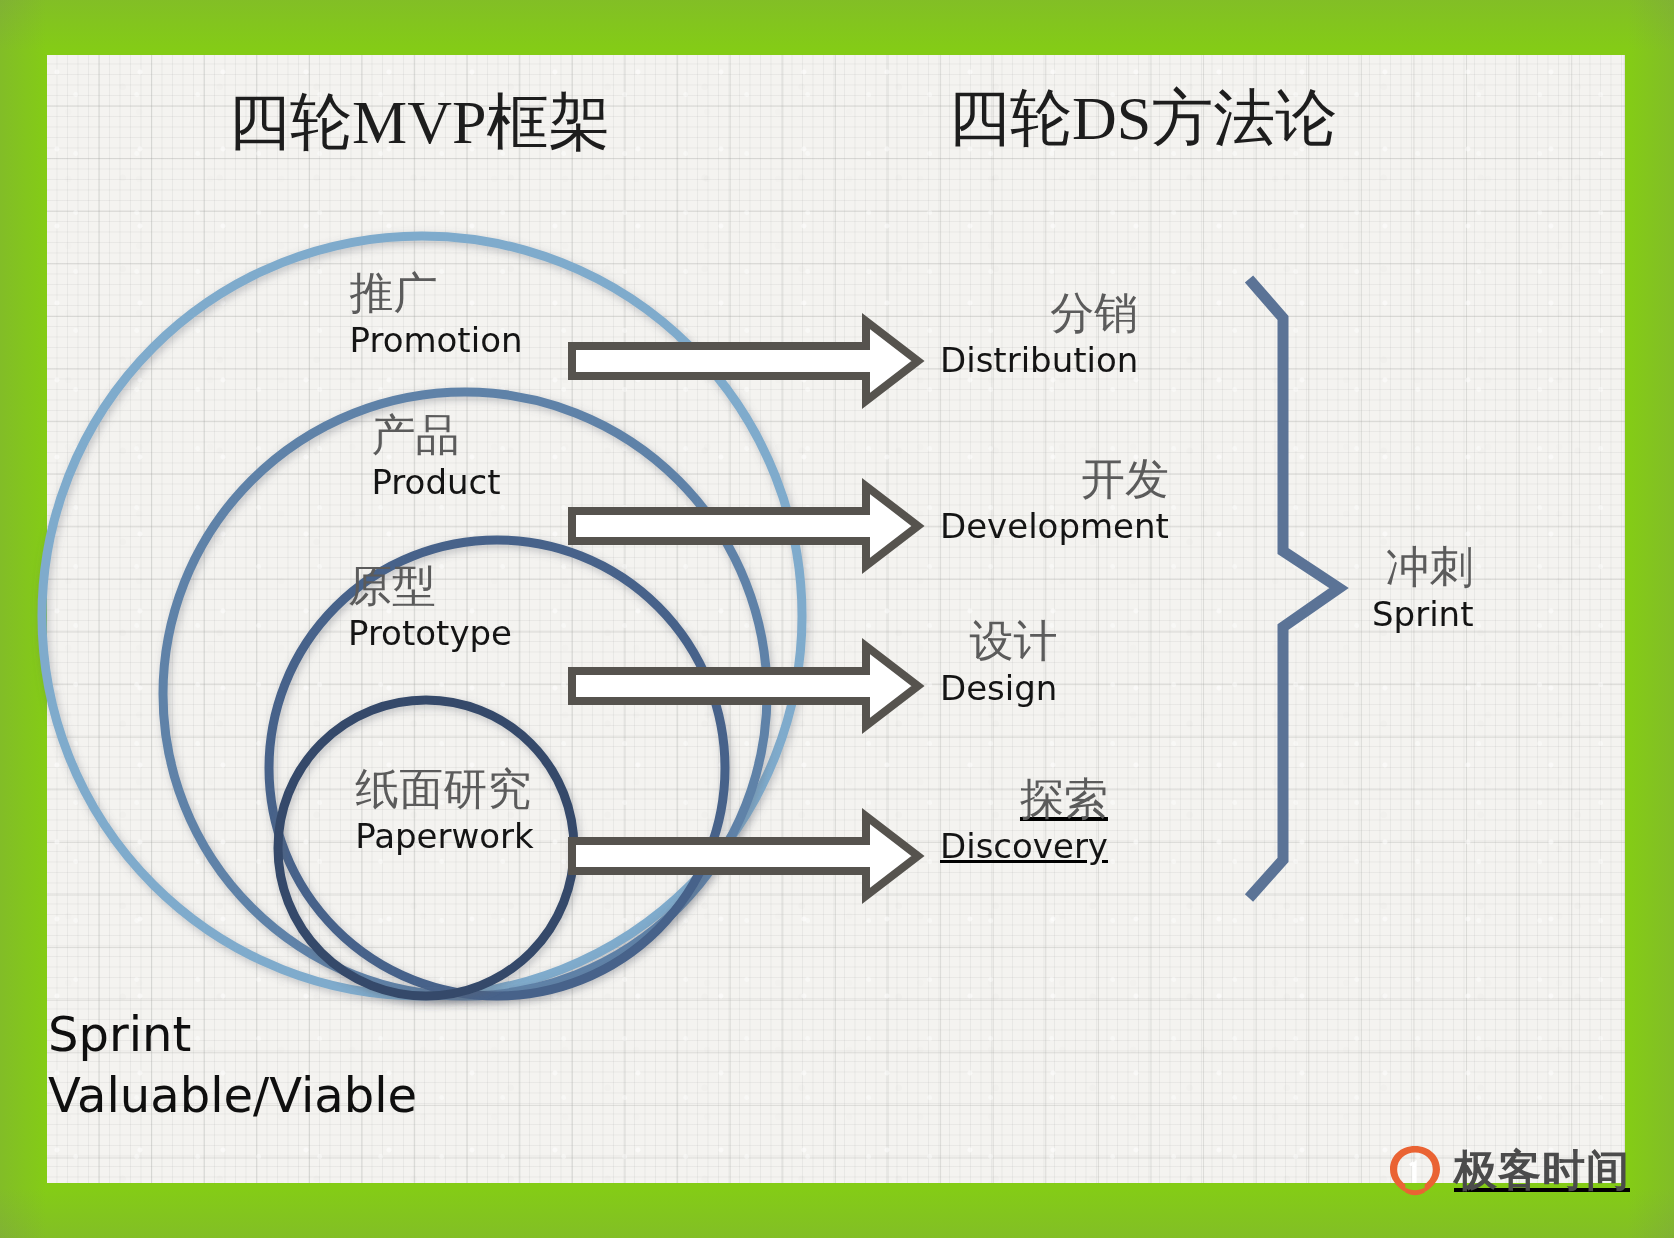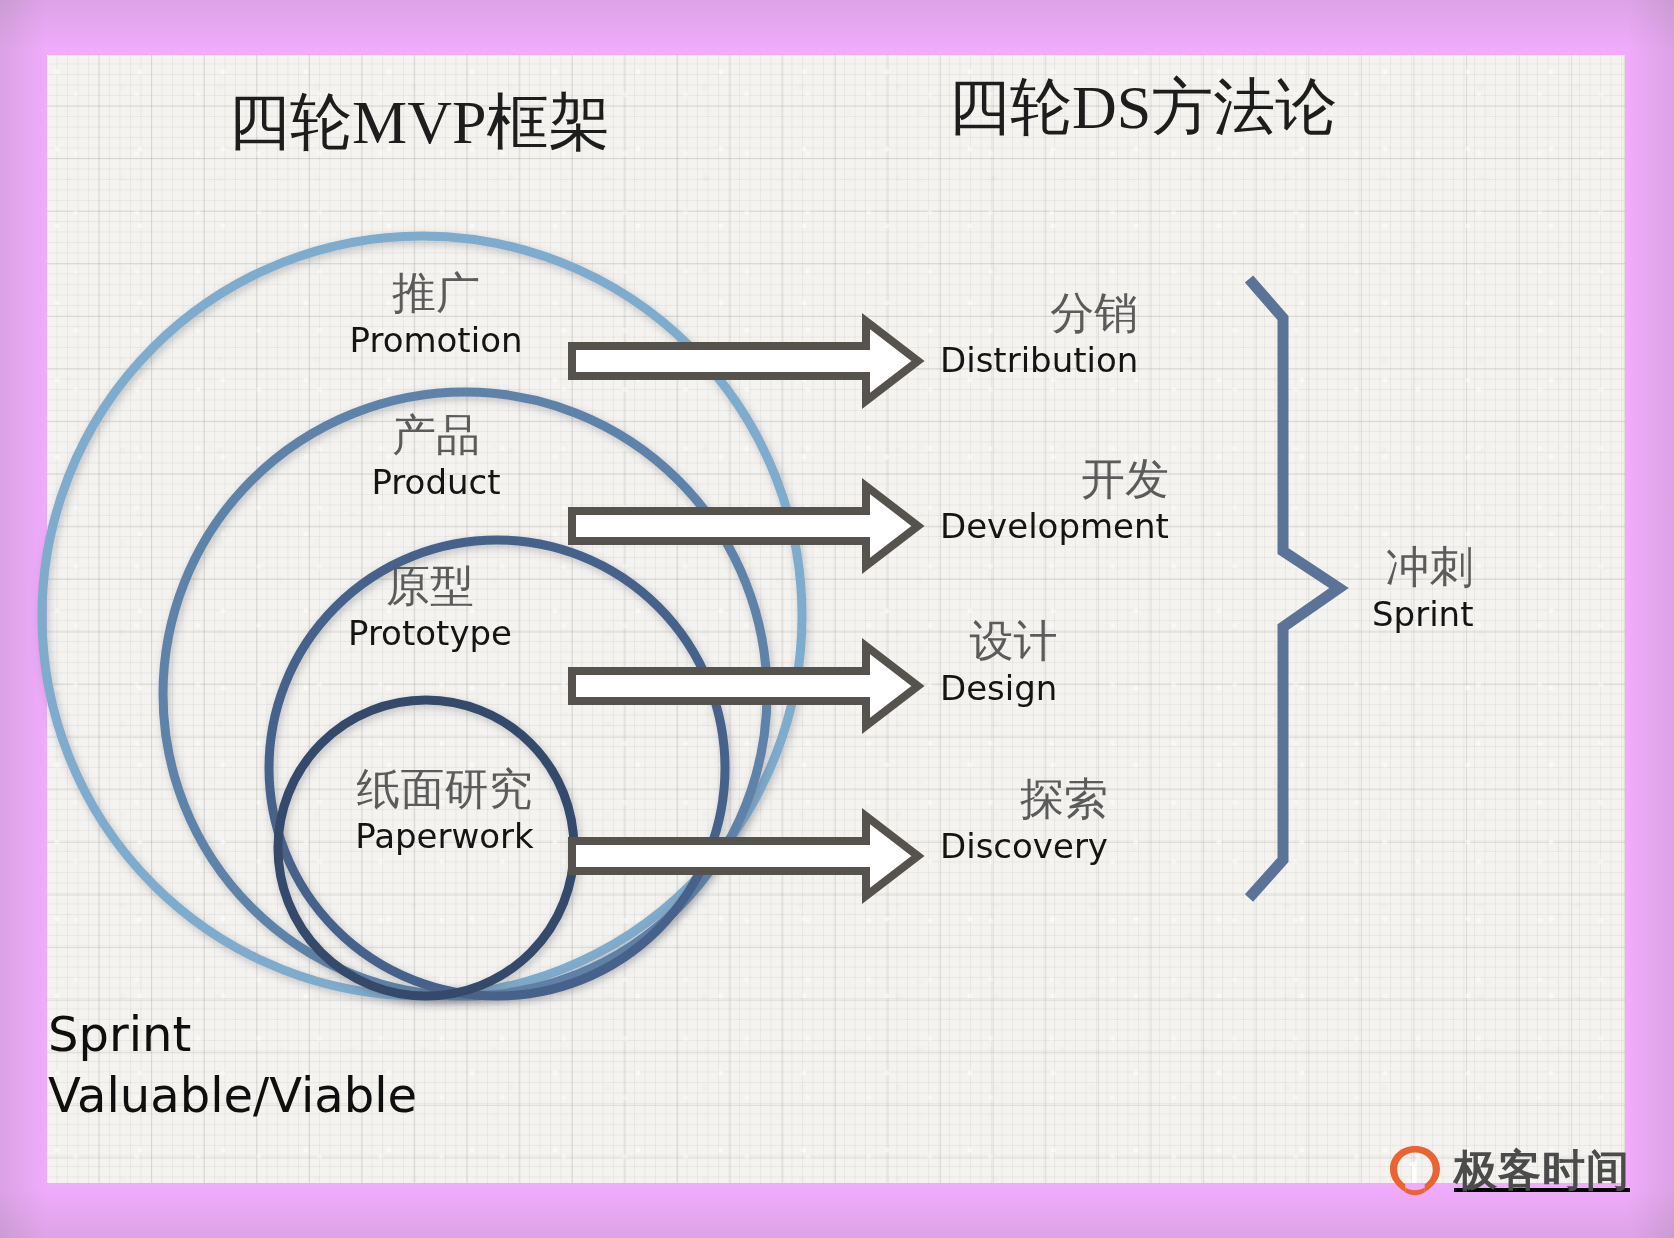--- a/index.html
+++ b/index.html
@@ -9,21 +9,21 @@
     background:#f2f1ee;
     font-family:"Liberation Sans","DejaVu Sans",sans-serif;
     overflow:hidden;
     position:relative;
   }
   
   #slide{
     position:absolute;
     left:0;top:0;
     width:1674px;height:1238px;
-    background:#f0abfc;
+    background:#84cc16;
   }
   
   #paper{
     position:absolute;
     left:47px;top:55px;
     width:1578px;height:1128px;
     background-color:#f4f3f0;
     background-image:
       linear-gradient(to right, rgba(160,162,158,0.30) 1px, transparent 1px),
       linear-gradient(to bottom, rgba(160,162,158,0.30) 1px, transparent 1px),
@@ -66,21 +66,21 @@
   .title{
     position:absolute;
     font-family:"Liberation Serif","DejaVu Serif",serif;
     font-size:62px;
     color:#1d1d1d;
     white-space:nowrap;
     letter-spacing:0px;
     z-index:6;
   }
   #title-mvp{ left:228px; top:80px; }
-  #title-ds { left:948px; top:65px; }
+  #title-ds { left:948px; top:76px; }
 
   
   svg.layer{
     position:absolute;left:0;top:0;
     width:1674px;height:1238px;
     overflow:visible;
     pointer-events:none;
   }
   #circles-layer{ z-index:2; }
   #arrows-layer { z-index:4; }
@@ -94,34 +94,34 @@
     font-size:44px;
     color:#5b5b5b;
   }
   .lbl .en{
     display:block;
     font-family:"DejaVu Sans","Liberation Sans",sans-serif;
     font-size:34px;
     color:#141414;
     margin-top:7px;
   }
-  .lbl.center{ text-align:center; transform:translateX(-50%); }
+  .lbl.center{ transform:translateX(-50%); }
   .lbl.left  { text-align:right; }
 
   
   #lbl-promotion { left:436px; top:272px; }
   #lbl-product   { left:436px; top:414px; }
   #lbl-prototype { left:430px; top:565px; }
   #lbl-paperwork { left:438px; top:768px;padding-left:13px; }
 
   
   #lbl-distribution{ left:940px; top:292px; }
   #lbl-development { left:940px; top:458px; }
   #lbl-design      { left:940px; top:620px; }
-  #lbl-discovery   { left:940px; top:778px; }
+  #lbl-discovery   { left:940px; top:778px;text-decoration:underline; }
 
   
   #lbl-sprint{ left:1372px; top:546px; }
 
   
   #caption{
     position:absolute;
     left:48px; top:1004px;
     z-index:5;
     font-family:"DejaVu Sans","Liberation Sans",sans-serif;

